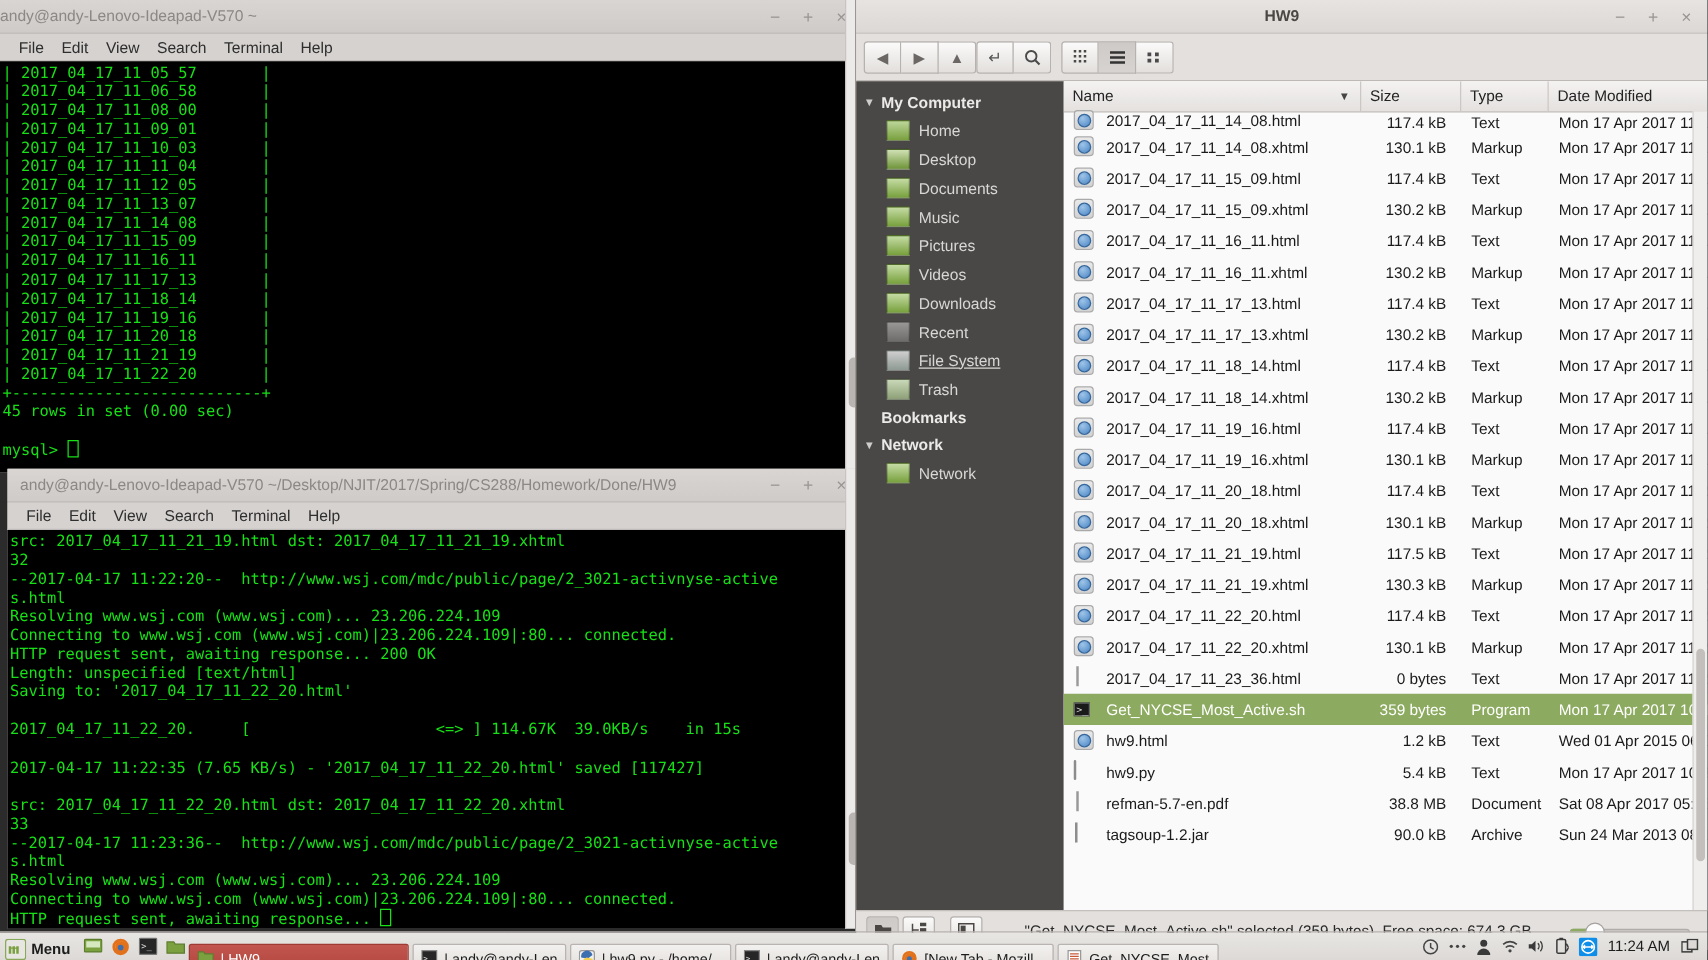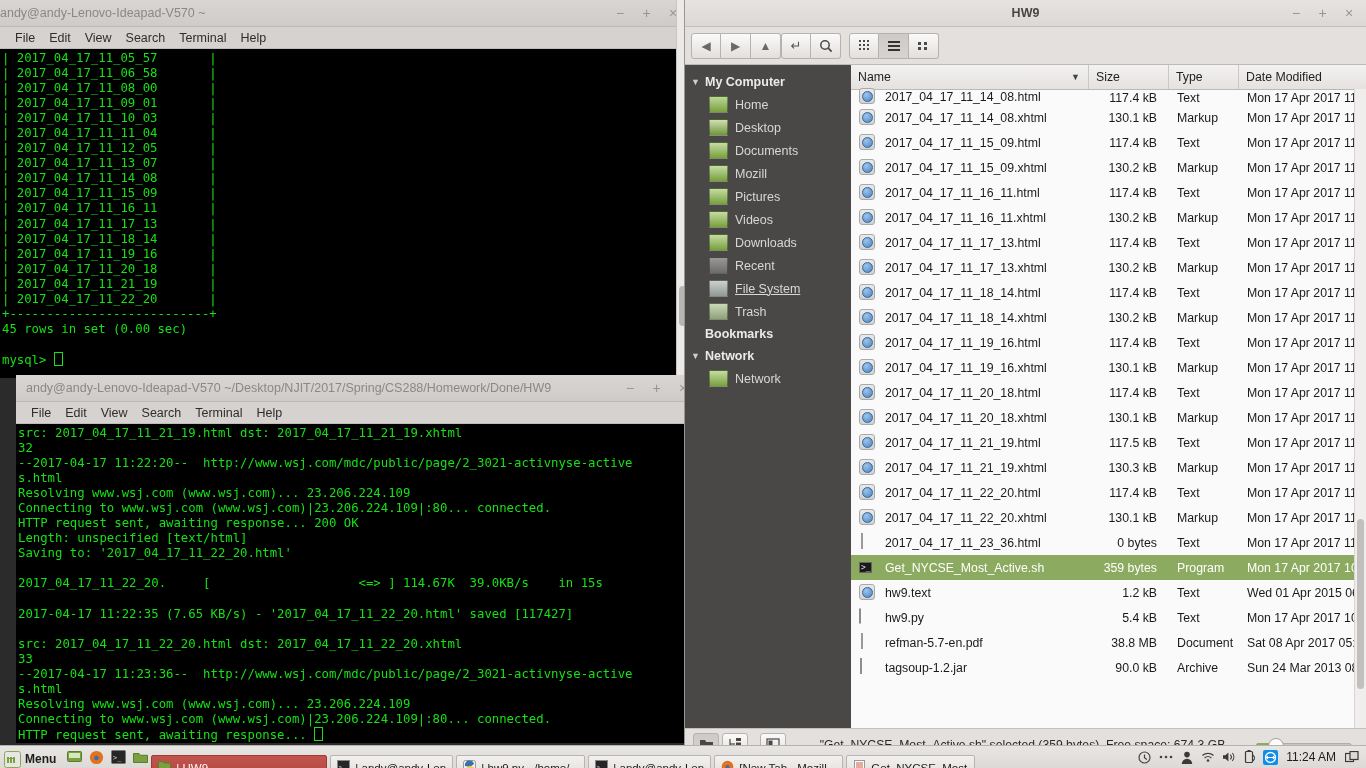--- a/index.html
+++ b/index.html
@@ -263,21 +263,21 @@
     </div>
     <div class="term-menubar">
       <span class="menu-item">File</span><span class="menu-item">Edit</span><span class="menu-item">View</span><span class="menu-item">Search</span><span class="menu-item">Terminal</span><span class="menu-item">Help</span>
     </div>
     <div class="term-body" id="t1body" style="height:329px;"><div class="ln">| 2017_04_17_11_05_57       |</div><div class="ln">| 2017_04_17_11_06_58       |</div><div class="ln">| 2017_04_17_11_08_00       |</div><div class="ln">| 2017_04_17_11_09_01       |</div><div class="ln">| 2017_04_17_11_10_03       |</div><div class="ln">| 2017_04_17_11_11_04       |</div><div class="ln">| 2017_04_17_11_12_05       |</div><div class="ln">| 2017_04_17_11_13_07       |</div><div class="ln">| 2017_04_17_11_14_08       |</div><div class="ln">| 2017_04_17_11_15_09       |</div><div class="ln">| 2017_04_17_11_16_11       |</div><div class="ln">| 2017_04_17_11_17_13       |</div><div class="ln">| 2017_04_17_11_18_14       |</div><div class="ln">| 2017_04_17_11_19_16       |</div><div class="ln">| 2017_04_17_11_20_18       |</div><div class="ln">| 2017_04_17_11_21_19       |</div><div class="ln">| 2017_04_17_11_22_20       |</div><div class="ln">+---------------------------+</div><div class="ln">45 rows in set (0.00 sec)</div><div class="ln"></div><div class="ln">mysql&gt; <span class="cursor-box"></span></div></div>
     <div class="term-scroll">
       <div class="thumb" style="top:286px; height:40px;"></div>
     </div>
   </div>
 
-  <div class="term-win" id="term2" style="left:16px; top:375px; width:684px; height:368px;">
+  <div class="term-win" id="term2" style="left:6px; top:375px; width:684px; height:368px;">
     <div class="term-titlebar">
       <div class="term-title" style="padding:0 70px 0 10px; text-align:left;">andy@andy-Lenovo-Ideapad-V570 ~/Desktop/NJIT/2017/Spring/CS288/Homework/Done/HW9</div>
       <div class="wbtns">
         <span class="wbtn">−</span>
         <span class="wbtn">+</span>
         <span class="wbtn">×</span>
       </div>
     </div>
     <div class="term-menubar">
       <span class="menu-item">File</span><span class="menu-item">Edit</span><span class="menu-item">View</span><span class="menu-item">Search</span><span class="menu-item">Terminal</span><span class="menu-item">Help</span>
@@ -376,21 +376,21 @@
           <div class="sb-item">
             <span class="sb-ico" style="background: linear-gradient(rgb(207, 224, 179), rgb(111, 149, 57)); border: 1px solid rgba(0, 0, 0, 0.35);"></span>
             <span class="sb-label">Desktop</span>
           </div>
           <div class="sb-item">
             <span class="sb-ico" style="background: linear-gradient(rgb(197, 220, 164), rgb(119, 160, 60)); border: 1px solid rgba(0, 0, 0, 0.35);"></span>
             <span class="sb-label">Documents</span>
           </div>
           <div class="sb-item">
             <span class="sb-ico" style="background: linear-gradient(rgb(197, 220, 164), rgb(119, 160, 60)); border: 1px solid rgba(0, 0, 0, 0.35);"></span>
-            <span class="sb-label">Mozill</span>
+            <span class="sb-label">Music</span>
           </div>
           <div class="sb-item">
             <span class="sb-ico" style="background: linear-gradient(rgb(197, 220, 164), rgb(119, 160, 60)); border: 1px solid rgba(0, 0, 0, 0.35);"></span>
             <span class="sb-label">Pictures</span>
           </div>
           <div class="sb-item">
             <span class="sb-ico" style="background: linear-gradient(rgb(197, 220, 164), rgb(119, 160, 60)); border: 1px solid rgba(0, 0, 0, 0.35);"></span>
             <span class="sb-label">Videos</span>
           </div>
           <div class="sb-item">
@@ -691,21 +691,21 @@
               <div class="c-type" style="width: 70px;">Program</div>
               <div class="c-date" style="flex: 1 1 0%;">Mon 17 Apr 2017 10:49:27 A</div>
             </div>
             <div class="frow">
               <div class="c-name" style="width: 238px;">
                 <span class="fico">
                   <span class="globe-ico">
                     <i></i>
                   </span>
                 </span>
-                <span class="fname">hw9.text</span>
+                <span class="fname">hw9.html</span>
               </div>
               <div class="c-size" style="width: 80px;">1.2 kB</div>
               <div class="c-type" style="width: 70px;">Text</div>
               <div class="c-date" style="flex: 1 1 0%;">Wed 01 Apr 2015 06:01:10 P</div>
             </div>
             <div class="frow">
               <div class="c-name" style="width: 238px;">
                 <span class="fico"><span class="py-ico"></span></span>
                 <span class="fname">hw9.py</span>
               </div>

